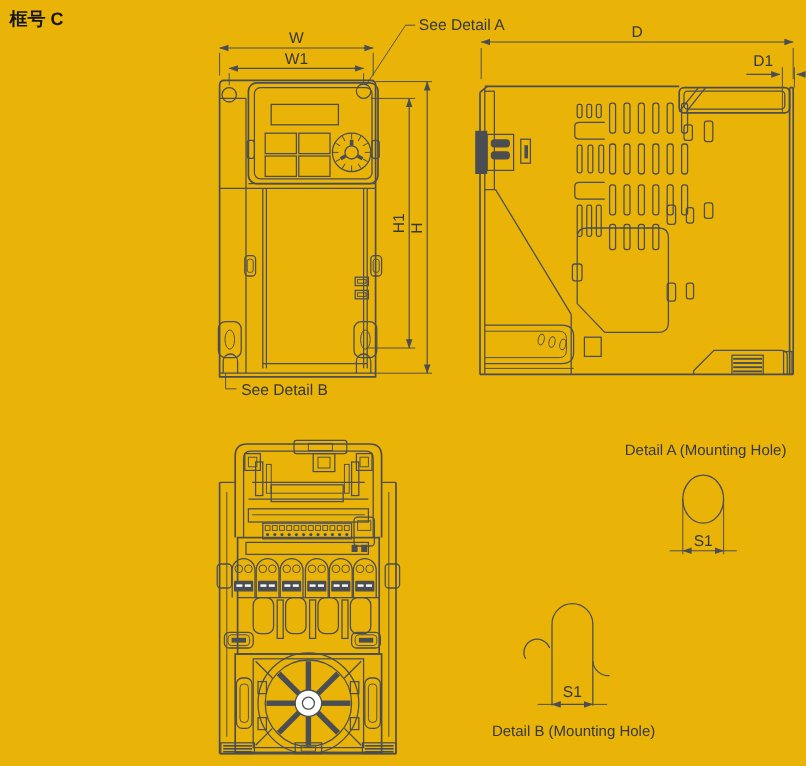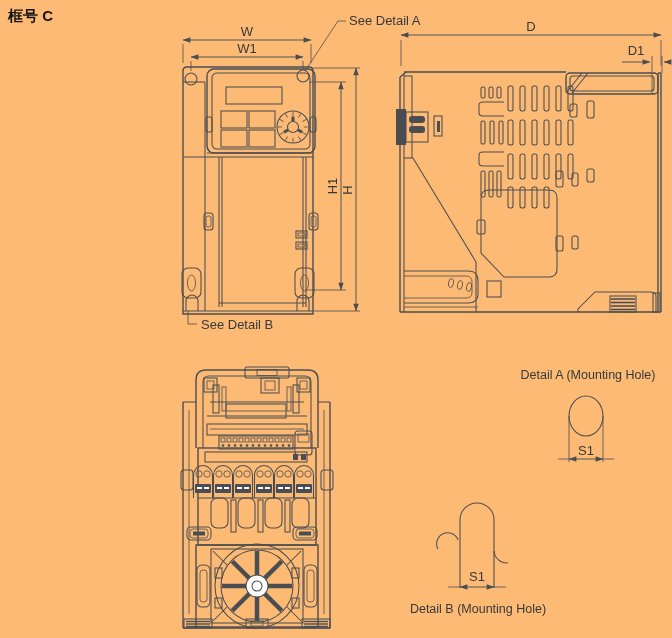--- a/index.html
+++ b/index.html
@@ -1,16 +1,16 @@
 <!DOCTYPE html>
 <html><head>
 <meta charset="utf-8">
 <style>
   html,body{margin:0;padding:0;background:#ffffff;}
-  .canvas{position:relative;width:672px;height:638px;background:#fdba74;overflow:hidden;
+  .canvas{position:relative;width:672px;height:638px;background:#eab308;overflow:hidden;
           font-family:"Liberation Sans", sans-serif;}
   svg{position:absolute;left:0;top:0;}
   .ln  {stroke:#4a4e52;stroke-width:1.4;fill:none;}
   .ln2 {stroke:#4a4e52;stroke-width:1.05;fill:none;}
   .thin{stroke:#4a4e52;stroke-width:0.8;fill:none;}
   .dim {stroke:#4a4e52;stroke-width:0.95;fill:none;}
   .dk  {fill:#4a4e52;stroke:none;}
   .wfill{fill:#ffffff;}
   text{fill:#36393c;font-family:"Liberation Sans", sans-serif;}
   .dimtxt{font-size:13px;}

